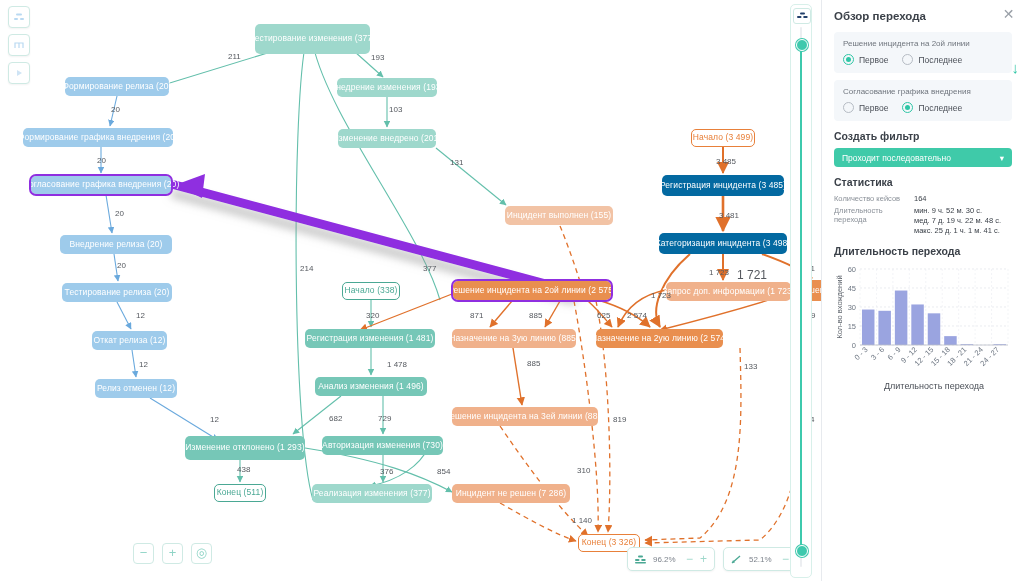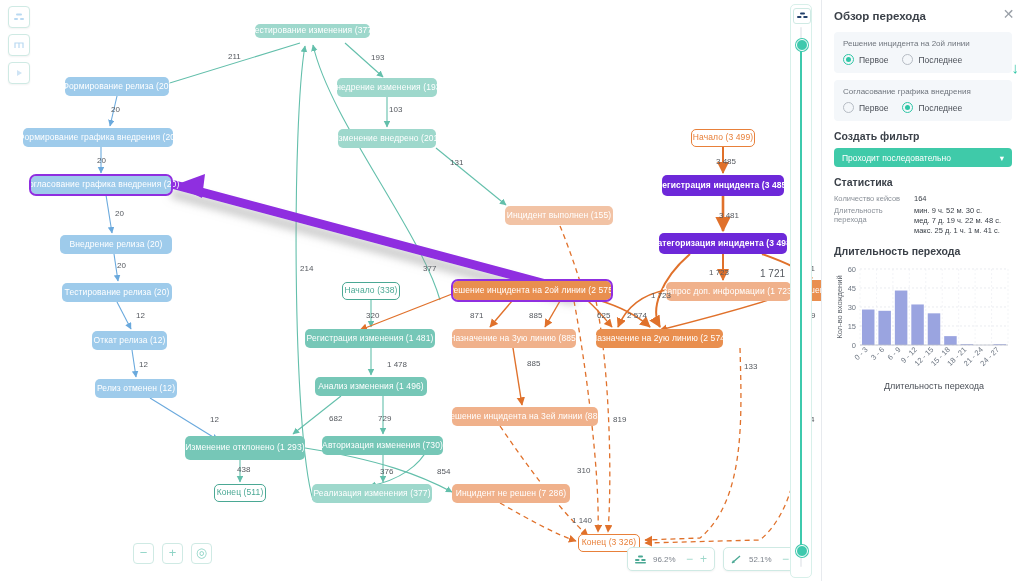--- a/index.html
+++ b/index.html
@@ -32,21 +32,21 @@
   .node{
     position:absolute;box-sizing:border-box;border-radius:5px;
     display:flex;align-items:center;justify-content:center;
     text-align:center;line-height:1.1;padding:0 5px;
     font-size:8.5px;letter-spacing:.1px;white-space:nowrap;
     z-index:20;
   }
   .n-change   {background:#76c7b7;color:#fff;}
   .n-change-l {background:#9ed8cc;color:#fff;}
   .n-release  {background:#9ecbeb;color:#fff;}
-  .n-inc      {background:#6d28d9;color:#fff;font-weight:bold;}
+  .n-inc      {background:#0369a1;color:#fff;font-weight:normal;}
   .n-inc-mid  {background:#e98f4f;color:#fff;}
   .n-inc-l    {background:#f0b18b;color:#fff;}
   .n-inc-xl   {background:#f2c3a5;color:#fff;}
   .n-term-change{background:#fff;color:#4aa894;border:1.4px solid #4aa894;}
   .n-term-inc {background:#fff;color:#e8803a;border:1.4px solid #e8803a;}
   .node.selected{
     outline:2.5px solid #8f2fe0;outline-offset:-1px;border-radius:6px;
     box-shadow:0 0 0 1px #fff inset;
   }
 
@@ -209,21 +209,21 @@
         <path d="M800,300 C806,400 808,500 760,540 L645,543" marker-end="url(#ah-od)"></path>
       </g>
 
       <g filter="url(#shadowPurple)">
         <path d="M572,291 L175,185" stroke="#8f2fe0" stroke-width="9" fill="none" stroke-linecap="round"></path>
       </g>
       <path d="M175,185 L205,174 L202,198 Z" fill="#8f2fe0"></path>
     </svg>
 
     <div id="nodes-layer">
-        <div class="node n-change-l" style="left: 255px; top: 24px; width: 115px; height: 14px;">Тестирование изменения (377)</div>
+        <div class="node n-change-l" style="left: 255px; top: 24px; width: 115px; height: 30px;">Тестирование изменения (377)</div>
         <div class="node n-release" style="left: 65px; top: 77px; width: 104px; height: 19px;">Формирование релиза (20)</div>
         <div class="node n-change-l" style="left: 337px; top: 78px; width: 100px; height: 19px;">Внедрение изменения (193)</div>
         <div class="node n-release" style="left: 23px; top: 128px; width: 150px; height: 19px;">Формирование графика внедрения (20)</div>
         <div class="node n-change-l" style="left: 338px; top: 129px; width: 98px; height: 19px;">Изменение внедрено (201)</div>
         <div class="node n-term-inc" style="left: 691px; top: 129px; width: 64px; height: 18px;">Начало (3 499)</div>
         <div class="node n-release selected" style="left: 30px; top: 175px; width: 142px; height: 20px;">Согласование графика внедрения (20)</div>
         <div class="node n-inc" style="left: 662px; top: 175px; width: 122px; height: 21px;">Регистрация инцидента (3 485)</div>
         <div class="node n-inc-xl" style="left: 505px; top: 206px; width: 108px; height: 19px;">Инцидент выполнен (155)</div>
         <div class="node n-release" style="left: 60px; top: 235px; width: 112px; height: 19px;">Внедрение релиза (20)</div>
         <div class="node n-inc" style="left: 659px; top: 233px; width: 128px; height: 21px;">Категоризация инцидента (3 498)</div>
@@ -253,21 +253,21 @@
         <div style="position: absolute; font-size: 8px; color: rgb(85, 89, 95); z-index: 25; white-space: nowrap; left: 389px; top: 105px;">103</div>
         <div style="position: absolute; font-size: 8px; color: rgb(85, 89, 95); z-index: 25; white-space: nowrap; left: 716px; top: 157px;">3 485</div>
         <div style="position: absolute; font-size: 8px; color: rgb(85, 89, 95); z-index: 25; white-space: nowrap; left: 97px; top: 156px;">20</div>
         <div style="position: absolute; font-size: 8px; color: rgb(85, 89, 95); z-index: 25; white-space: nowrap; left: 450px; top: 158px;">131</div>
         <div style="position: absolute; font-size: 8px; color: rgb(85, 89, 95); z-index: 25; white-space: nowrap; left: 719px; top: 211px;">3 481</div>
         <div style="position: absolute; font-size: 8px; color: rgb(85, 89, 95); z-index: 25; white-space: nowrap; left: 115px; top: 209px;">20</div>
         <div style="position: absolute; font-size: 8px; color: rgb(85, 89, 95); z-index: 25; white-space: nowrap; left: 117px; top: 261px;">20</div>
         <div style="position: absolute; font-size: 8px; color: rgb(85, 89, 95); z-index: 25; white-space: nowrap; left: 300px; top: 264px;">214</div>
         <div style="position: absolute; font-size: 8px; color: rgb(85, 89, 95); z-index: 25; white-space: nowrap; left: 423px; top: 264px;">377</div>
         <div style="position: absolute; font-size: 8px; color: rgb(85, 89, 95); z-index: 25; white-space: nowrap; left: 709px; top: 268px;">1 723</div>
-        <div style="position: absolute; font-size: 10px; color: rgb(85, 89, 95); z-index: 25; white-space: nowrap; left: 760px; top: 268px;">1 721</div>
+        <div style="position: absolute; font-size: 12px; color: rgb(85, 89, 95); z-index: 25; white-space: nowrap; left: 737px; top: 268px;">1 721</div>
         <div style="position: absolute; font-size: 8px; color: rgb(85, 89, 95); z-index: 25; white-space: nowrap; left: 795px; top: 264px;">1 771</div>
         <div style="position: absolute; font-size: 8px; color: rgb(85, 89, 95); z-index: 25; white-space: nowrap; left: 136px; top: 311px;">12</div>
         <div style="position: absolute; font-size: 8px; color: rgb(85, 89, 95); z-index: 25; white-space: nowrap; left: 366px; top: 311px;">320</div>
         <div style="position: absolute; font-size: 8px; color: rgb(85, 89, 95); z-index: 25; white-space: nowrap; left: 470px; top: 311px;">871</div>
         <div style="position: absolute; font-size: 8px; color: rgb(85, 89, 95); z-index: 25; white-space: nowrap; left: 529px; top: 311px;">885</div>
         <div style="position: absolute; font-size: 8px; color: rgb(85, 89, 95); z-index: 25; white-space: nowrap; left: 597px; top: 311px;">625</div>
         <div style="position: absolute; font-size: 8px; color: rgb(85, 89, 95); z-index: 25; white-space: nowrap; left: 627px; top: 311px;">2 574</div>
         <div style="position: absolute; font-size: 8px; color: rgb(85, 89, 95); z-index: 25; white-space: nowrap; left: 651px; top: 291px;">1 723</div>
         <div style="position: absolute; font-size: 8px; color: rgb(85, 89, 95); z-index: 25; white-space: nowrap; left: 802px; top: 311px;">849</div>
         <div style="position: absolute; font-size: 8px; color: rgb(85, 89, 95); z-index: 25; white-space: nowrap; left: 139px; top: 360px;">12</div>

